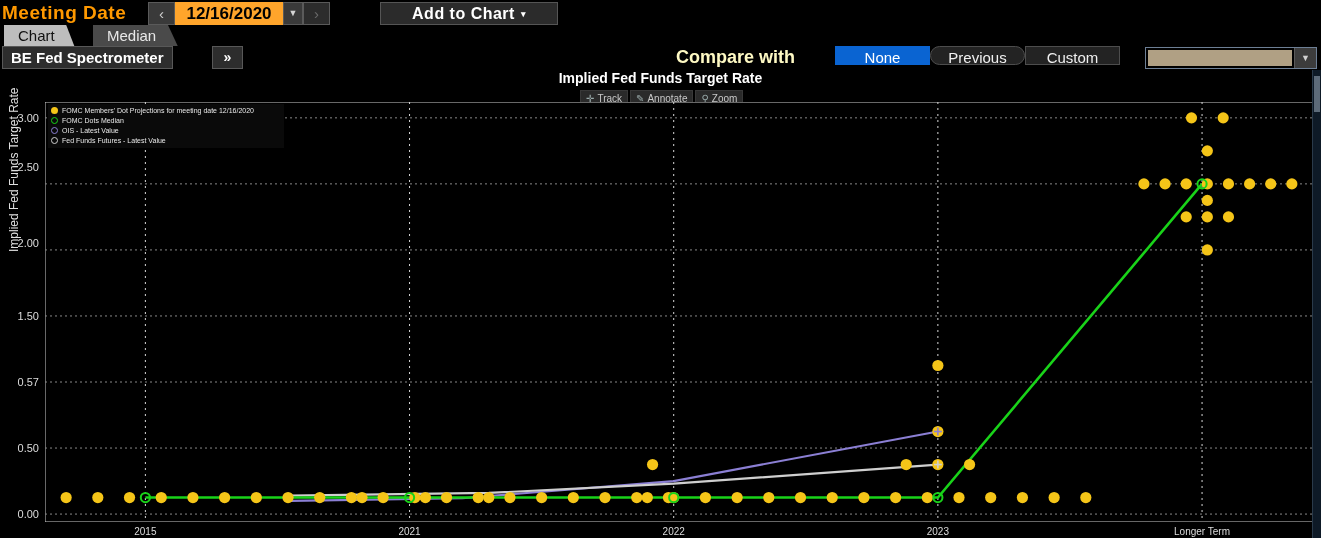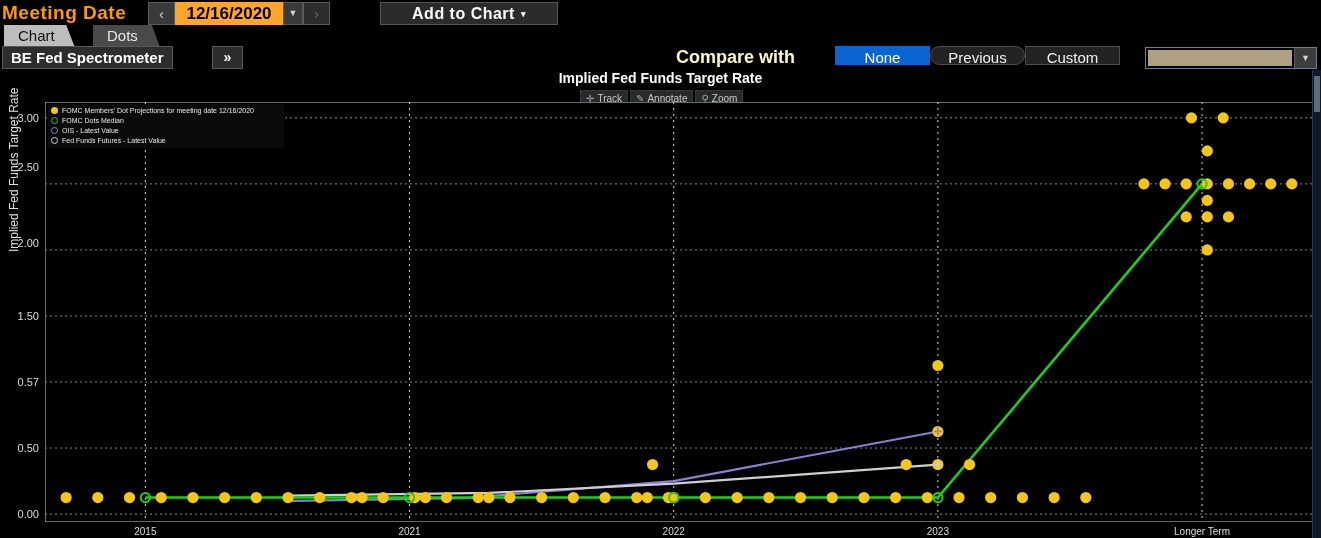--- a/index.html
+++ b/index.html
@@ -161,21 +161,21 @@
       <div class="date-caret">▼</div>
       <div class="step-btn dim">›</div>
     </div>
     <div class="add-chart">
       <span>Add to Chart</span><span class="cv">▾</span>
     </div>
   </div>
 
   <div class="tabs">
     <div class="tab active">Chart</div>
-    <div class="tab inactive">Dots</div>
+    <div class="tab inactive">Median</div>
   </div>
 
   <div class="subbar">
     <div class="spect">BE Fed Spectrometer</div>
     <div class="spect-more">»</div>
 
     <div class="cmp-label">Compare with</div>
     <div class="cmp-btn sel" style="left:835px;width:95px;">None</div>
     <div class="cmp-btn" style="left:930px;width:95px;border-radius:11px;">Previous</div>
     <div class="cmp-btn" style="left:1025px;width:95px;">Custom</div>

